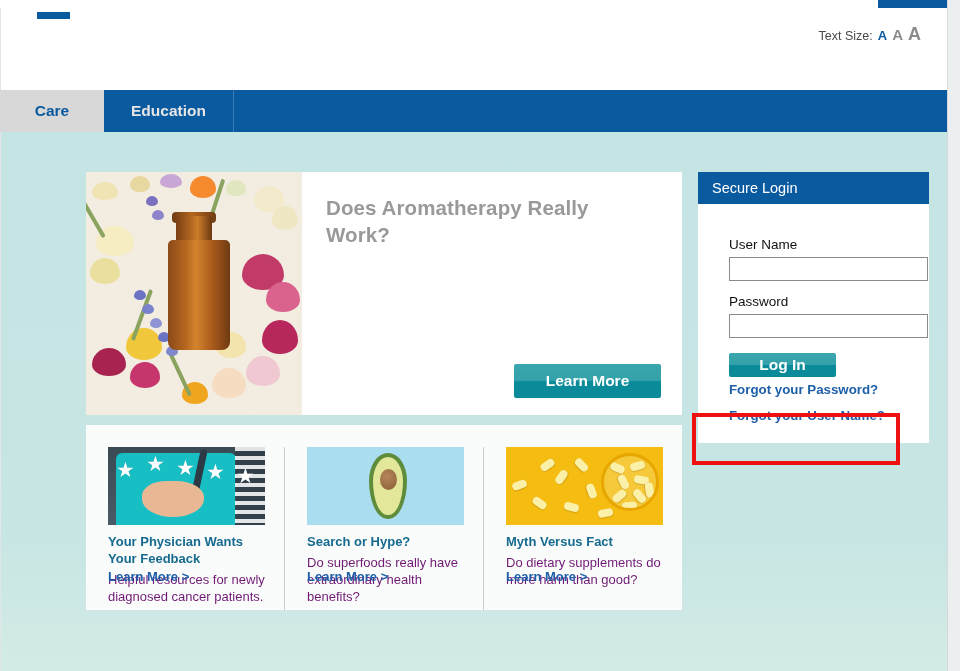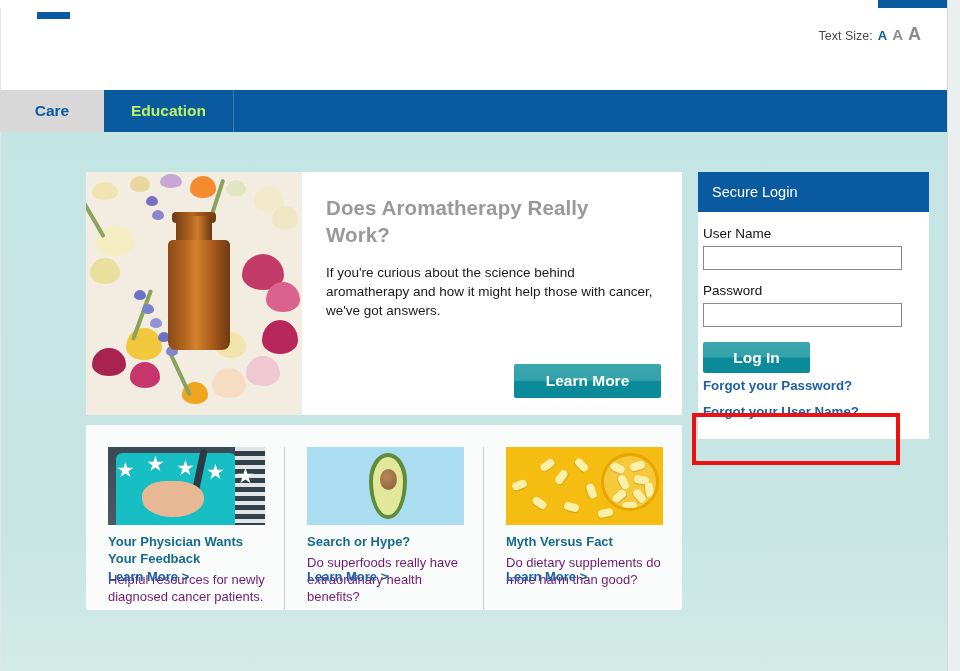--- a/index.html
+++ b/index.html
@@ -142,21 +142,21 @@
     cursor: pointer;
     padding: 0 24px;
   }
   .nav-tab.active {
     background: #d8d8d8;
     color: #0a5aa0;
     min-width: 104px;
   }
   .nav-tab.inactive {
     background: #0a5aa0;
-    color: #bef264;
+    color: #e5e5e5;
     min-width: 130px;
     border-right: 1px solid #3d7db5;
   }
 
   
   .page-body {
     position: absolute;
     top: 132px; left: 0;
     width: 947px; height: 539px;
     background: linear-gradient(to bottom, #c5e4e4 0%, #c6e5e3 72%, #d3ebe6 100%);
@@ -258,48 +258,49 @@
   }
 
   
   .login {
     position: absolute;
     left: 697px; top: 40px;
     width: 231px;
     background: #ffffff;
   }
   .login-header {
-    height: 40px;
+    height: 32px;
     background: #0a5aa0;
     color: #ffffff;
     font-size: 14.5px;
     display: flex;
     align-items: center;
     padding-left: 14px;
   }
   .login-body {
-    padding: 14px 18px 20px 5px;
+    padding: 14px 18px 20px 31px;
+    margin-top: 19px;
   }
   .field-label {
     font-size: 13.5px;
     color: #111111;
     margin-bottom: 5px;
   }
   .field-input {
     width: 199px; height: 24px;
     border: 1px solid #8a8a8a;
     background: #ffffff;
     outline: none;
     font-family: "Liberation Sans", sans-serif;
     font-size: 13px;
     padding: 0 5px;
     margin-bottom: 13px;
   }
   .login-btn {
-    width: 107px; height: 31px;
+    width: 107px; height: 24px;
     font-size: 15.5px;
     margin-top: 2px;
   }
   .login-link {
     display: block;
     margin-top: 11px;
     font-size: 13.3px;
     font-weight: bold;
     color: #1d5fa8;
     cursor: pointer;
@@ -484,21 +485,20 @@
           <div class="petal" style="left:60px; top:24px;  width:12px; height:10px; background:#7b6fc0;"></div>
           <div class="petal" style="left:66px; top:38px;  width:12px; height:10px; background:#8e84cc;"></div>
           <div class="bottle-lip"></div>
           <div class="bottle-neck"></div>
           <div class="bottle-body"></div>
         </div>
       </div>
 
       <div class="hero-body">
         <div class="hero-title">Does Aromatherapy Really Work?</div>
-        <div class="hero-text">If you're curious about the science behind aromatherapy and how it might help those with cancer, we've got answers.</div>
         <button class="btn-teal hero-btn">Learn More</button>
       </div>
     </div>
 
     <div class="cards">
 
       <div class="card">
         <div class="card-img">
           <div class="art doc-bg">
             <div class="doc-scrubs"></div>

